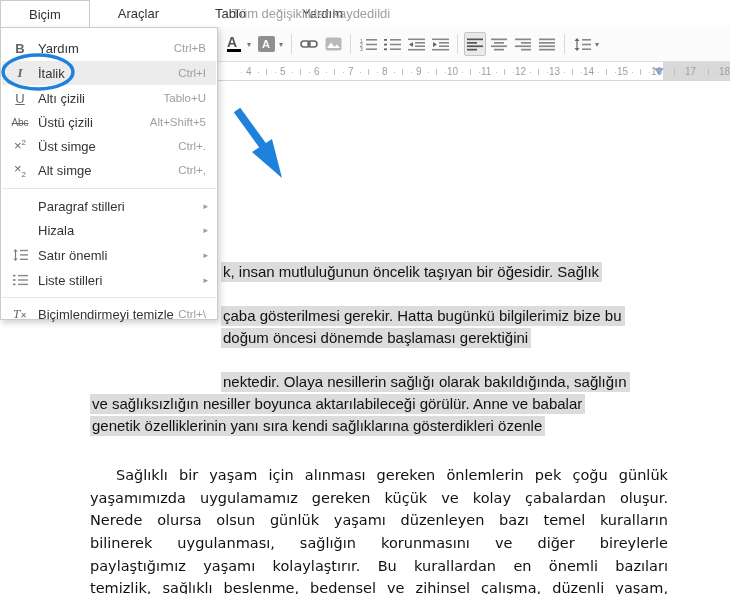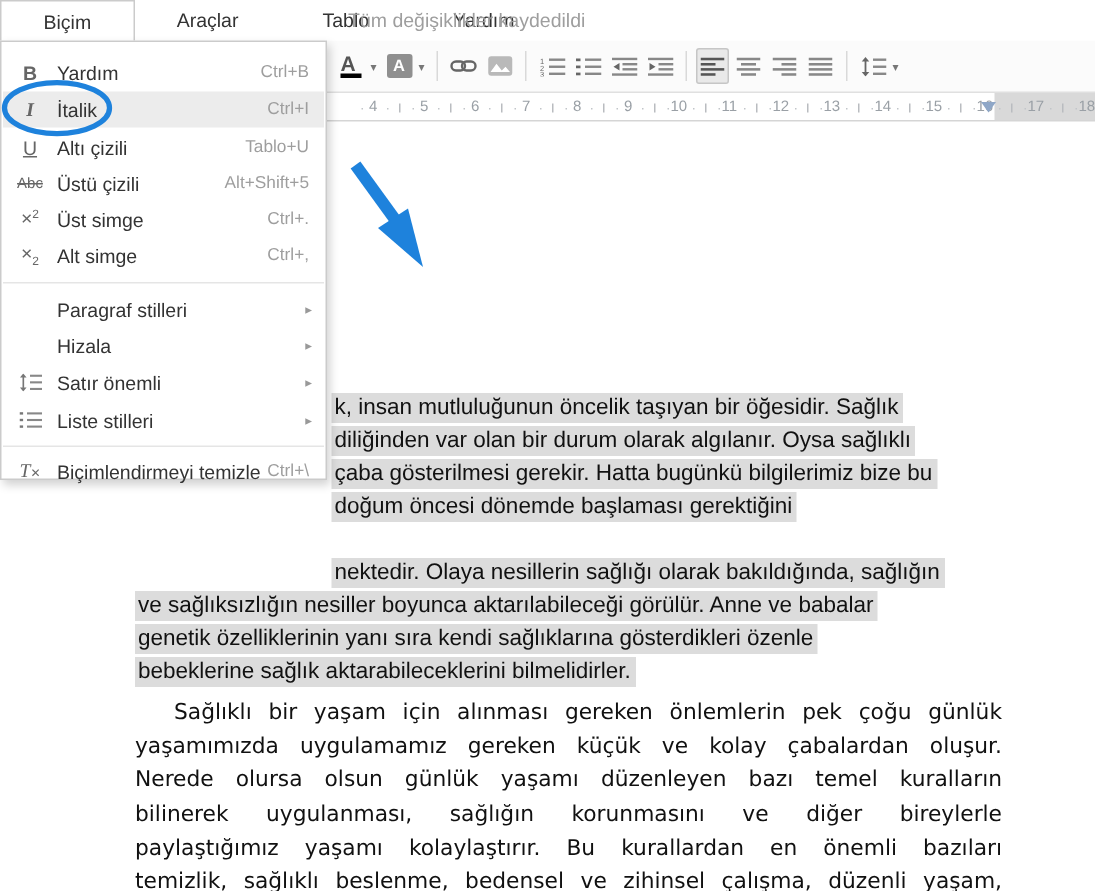--- a/index.html
+++ b/index.html
@@ -59,27 +59,25 @@
   .annot { position:absolute; left:0; top:0; width:730px; height:594px; pointer-events:none; z-index:50; }
   
   svg.ticon { display:block; }
 </style>
 </head>
 <body>
 
 <div class="doc">
 
   <div class="l1" style="left:221px; top:181px;"><span class="sel">k, insan mutluluğunun öncelik taşıyan bir öğesidir. Sağlık</span></div>
-  <div class="l1" style="left:221px; top:203px;"><span class="sel">diliğinden var olan bir durum olarak algılanır. Oysa sağlıklı</span></div>
   <div class="l1" style="left:221px; top:225px;"><span class="sel">çaba gösterilmesi gerekir. Hatta bugünkü bilgilerimiz bize bu</span></div>
   <div class="l1" style="left:221px; top:247px;"><span class="sel">doğum öncesi dönemde başlaması gerektiğini</span></div>
   <div class="l1" style="left:221px; top:291px;"><span class="sel">nektedir. Olaya nesillerin sağlığı olarak bakıldığında, sağlığın</span></div>
   <div class="l1" style="left:90px;  top:313px;"><span class="sel">ve sağlıksızlığın nesiller boyunca aktarılabileceği görülür. Anne ve babalar</span></div>
   <div class="l1" style="left:90px;  top:335px;"><span class="sel">genetik özelliklerinin yanı sıra kendi sağlıklarına gösterdikleri özenle</span></div>
-  <div class="l1" style="left:90px;  top:357px;"><span class="sel">bebeklerine sağlık aktarabileceklerini bilmelidirler.</span></div>
 
   <div class="l2 j indent" style="top:384px;">Sağlıklı bir yaşam için alınması gereken önlemlerin pek çoğu günlük</div>
   <div class="l2 j" style="top:407px;">yaşamımızda uygulamamız gereken küçük ve kolay çabalardan oluşur.</div>
   <div class="l2 j" style="top:429px;">Nerede olursa olsun günlük yaşamı düzenleyen bazı temel kuralların</div>
   <div class="l2 j" style="top:452px;">bilinerek uygulanması, sağlığın korunmasını ve diğer bireylerle</div>
   <div class="l2 j" style="top:475px;">paylaştığımız yaşamı kolaylaştırır. Bu kurallardan en önemli bazıları</div>
   <div class="l2 j" style="top:497px;">temizlik, sağlıklı beslenme, bedensel ve zihinsel çalışma, düzenli yaşam,</div>
 
 </div>
 

